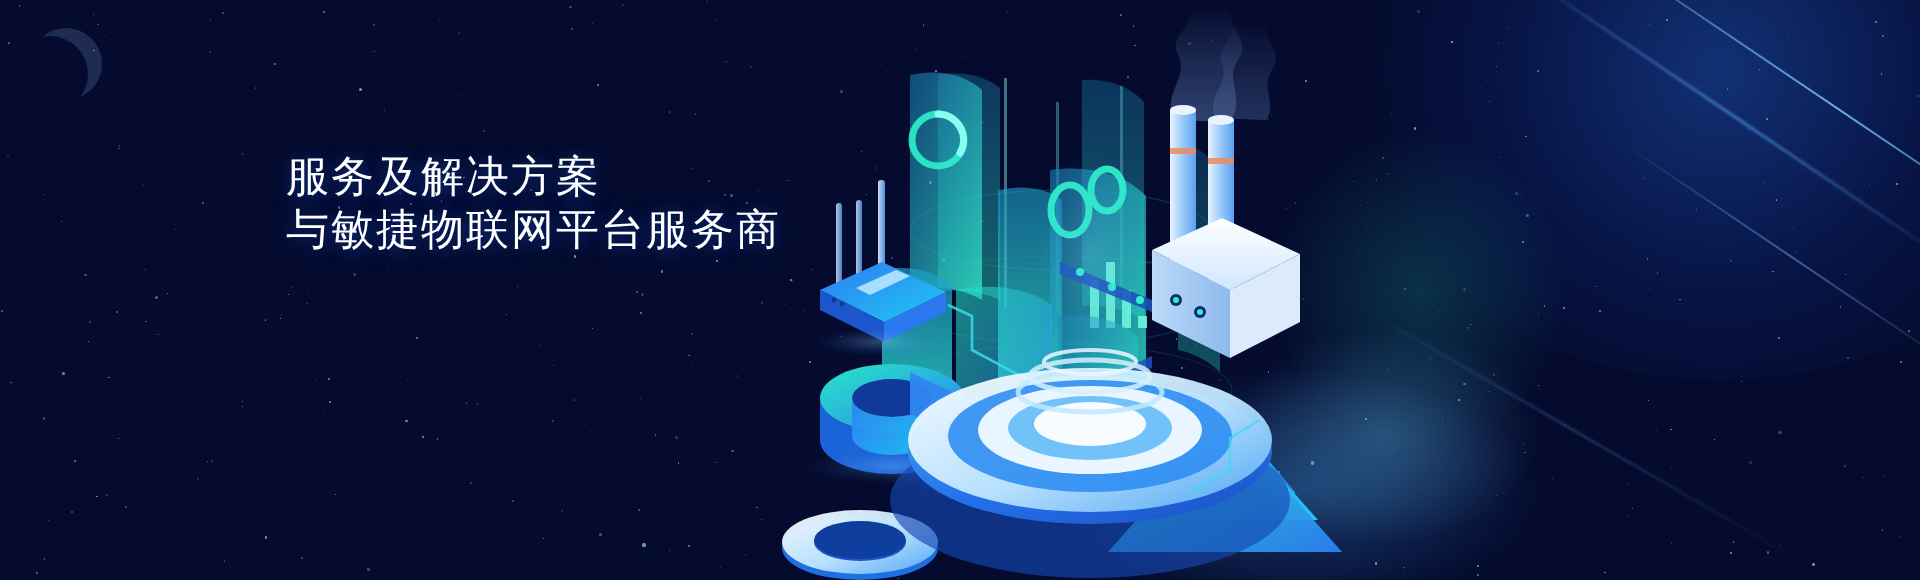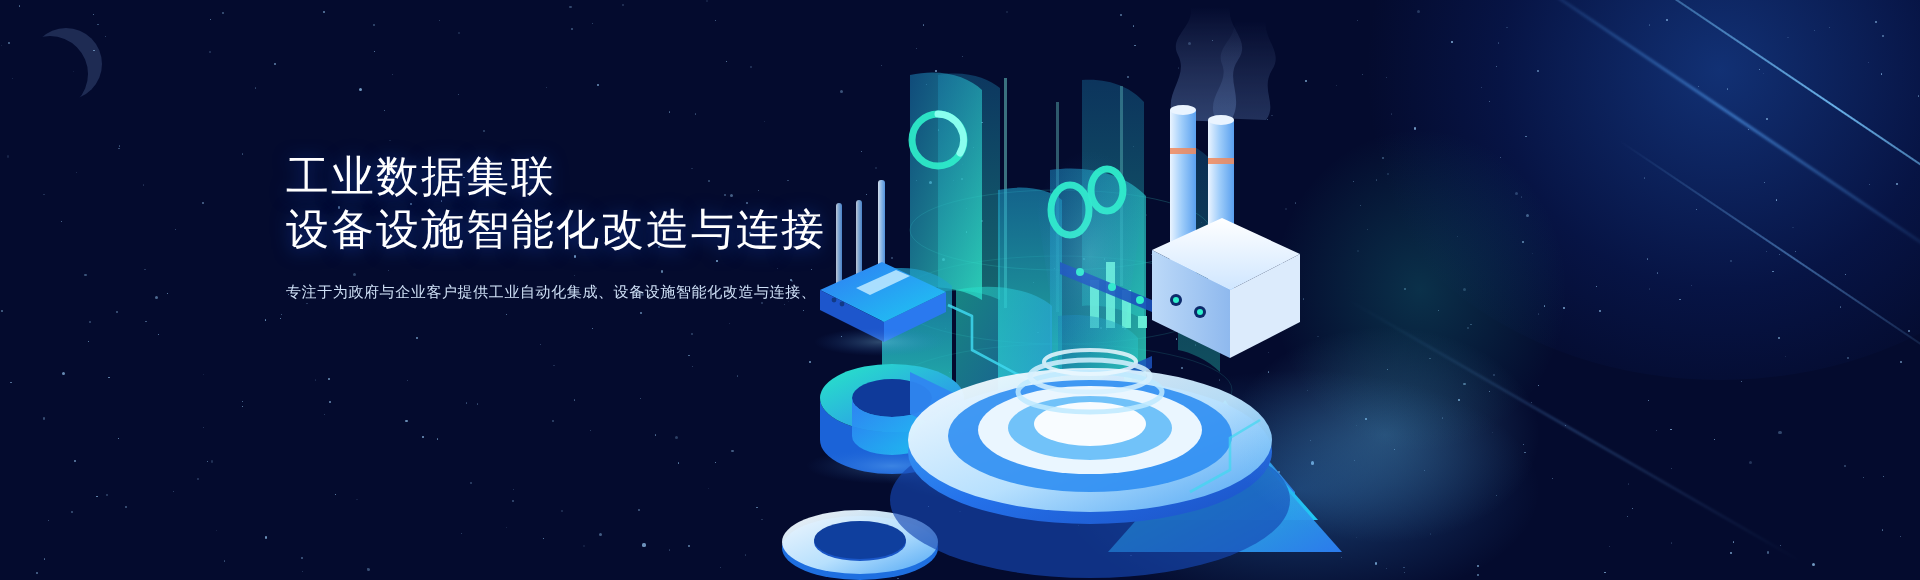--- a/index.html
+++ b/index.html
@@ -474,23 +474,22 @@
       <i style="left:410.1px;top:203.0px;width:2.2px;height:2.2px;opacity:0.51"></i>
       <i style="left:1103.7px;top:258.2px;width:1.4px;height:1.4px;opacity:0.42"></i>
       <i style="left:1305.0px;top:79.9px;width:2.2px;height:2.2px;opacity:0.73"></i>
       <i style="left:1441.9px;top:417.3px;width:1.4px;height:1.4px;opacity:0.27"></i>
       <i style="left:961.2px;top:178.2px;width:1.4px;height:1.4px;opacity:0.49"></i>
       <i style="left:1649.1px;top:24.4px;width:1.4px;height:1.4px;opacity:0.29"></i>
       <i style="left:280.6px;top:314.1px;width:1.4px;height:1.4px;opacity:0.45"></i>
     </div>
 
   <div class="copy">
-    <div class="headline">工业数据集联</div>
-    <div class="headline">设备设施智能化改造与连接</div>
-    <div class="subcopy">专注于为政府与企业客户提供工业自动化集成、设备设施智能化改造与连接、</div>
+    <div class="headline">服务及解决方案</div>
+    <div class="headline">与敏捷物联网平台服务商</div>
   </div>
 
   <div class="tower-glow"></div>
   <div class="ground-glow"></div>
 
   <div class="art">
   <svg width="1160" height="580" viewBox="0 0 1160 580" xmlns="http://www.w3.org/2000/svg">
     <defs>
       <linearGradient id="gTeal" x1="0" y1="0" x2="0" y2="1">
         <stop offset="0" stop-color="#1e9ec9" stop-opacity=".75"></stop>

